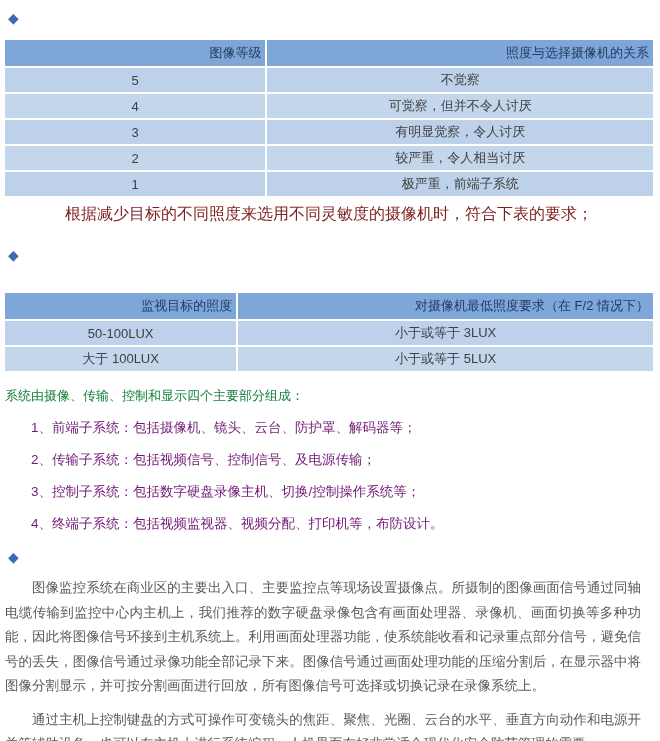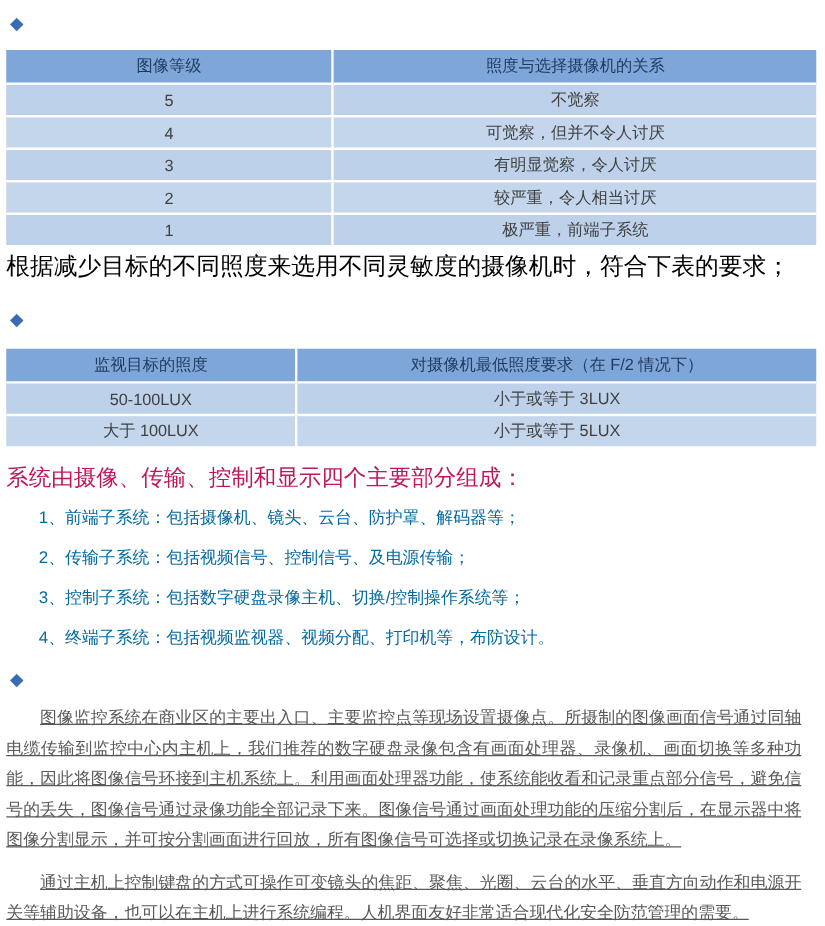--- a/index.html
+++ b/index.html
@@ -40,27 +40,27 @@
 
   
   table.blue-table {
     width: 100%;
     border-collapse: separate;
     border-spacing: 0;
     table-layout: fixed;
     font-size: 13px;
   }
   .tbl1 { margin-top: 12px; }
-  .tbl2 { margin-top: 14px; border-radius: 19px; }
+  .tbl2 { margin-top: 28px; border-radius: 19px; }
   table.blue-table th {
     background: #7ea6d8;
     color: #1f3a5f;
     font-weight: normal;
     height: 26px;
-    text-align: center;
+    text-align: right;
     border-bottom: 2px solid #ffffff;
     padding: 0 4px;
   }
   table.blue-table td {
     background: #c3d6ec;
     color: #404040;
     height: 24px;
     text-align: center;
     border-bottom: 2px solid #ffffff;
     padding: 0 4px;
@@ -70,45 +70,45 @@
   table.blue-table td:first-child {
     border-right: 2px solid #ffffff;
   }
   table.blue-table tr:last-child td { border-bottom: none; }
   .tbl1 col.c1 { width: 40.5%; }
   .tbl2 col.c1 { width: 36%; }
 
   
   .note {
     margin: 9px 0 0 0;
-    font-size: 19px;
-    color: #000000;
+    font-size: 16px;
+    color: #7f1d1d;
     line-height: 18px;
+    text-align: center;
   }
   .sys-intro {
     margin: 16px 0 0 0;
-    font-size: 18px;
-    color: #be185d;
+    font-size: 13px;
+    color: #15803d;
     line-height: 18px;
   }
   .list-item {
     margin: 14px 0 0 0;
     padding-left: 26px;
     font-size: 13.5px;
-    color: #0369a1;
+    color: #701a75;
     line-height: 18px;
   }
   .para {
     margin: 9px 12px 0 0;
     font-size: 13.5px;
     color: #595959;
     line-height: 24.5px;
     text-indent: 2em;
     text-align: justify;
-    text-decoration: underline;
   }
 </style>
 </head>
 <body>
 
 <div class="doc">
 
   <div class="sec-heading h1">
     <span class="diamond">◆</span>
   </div>

